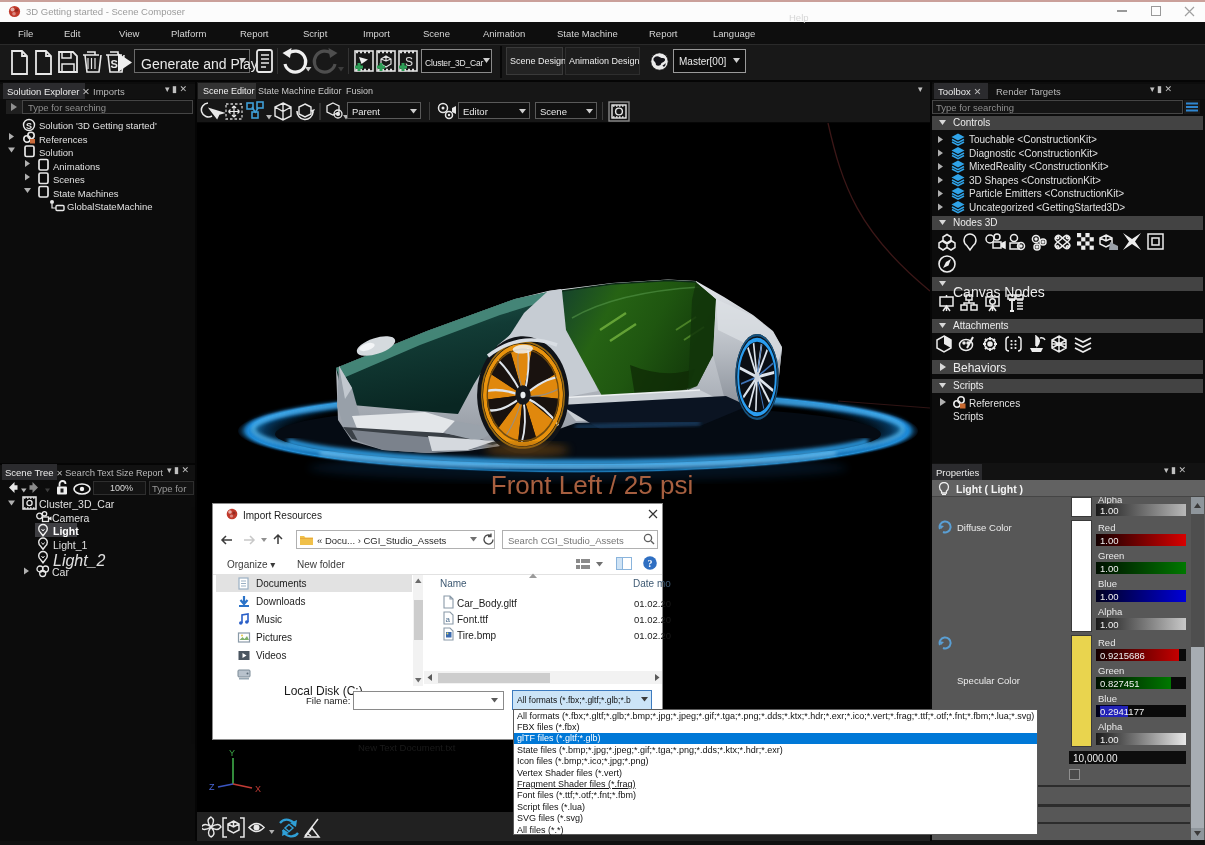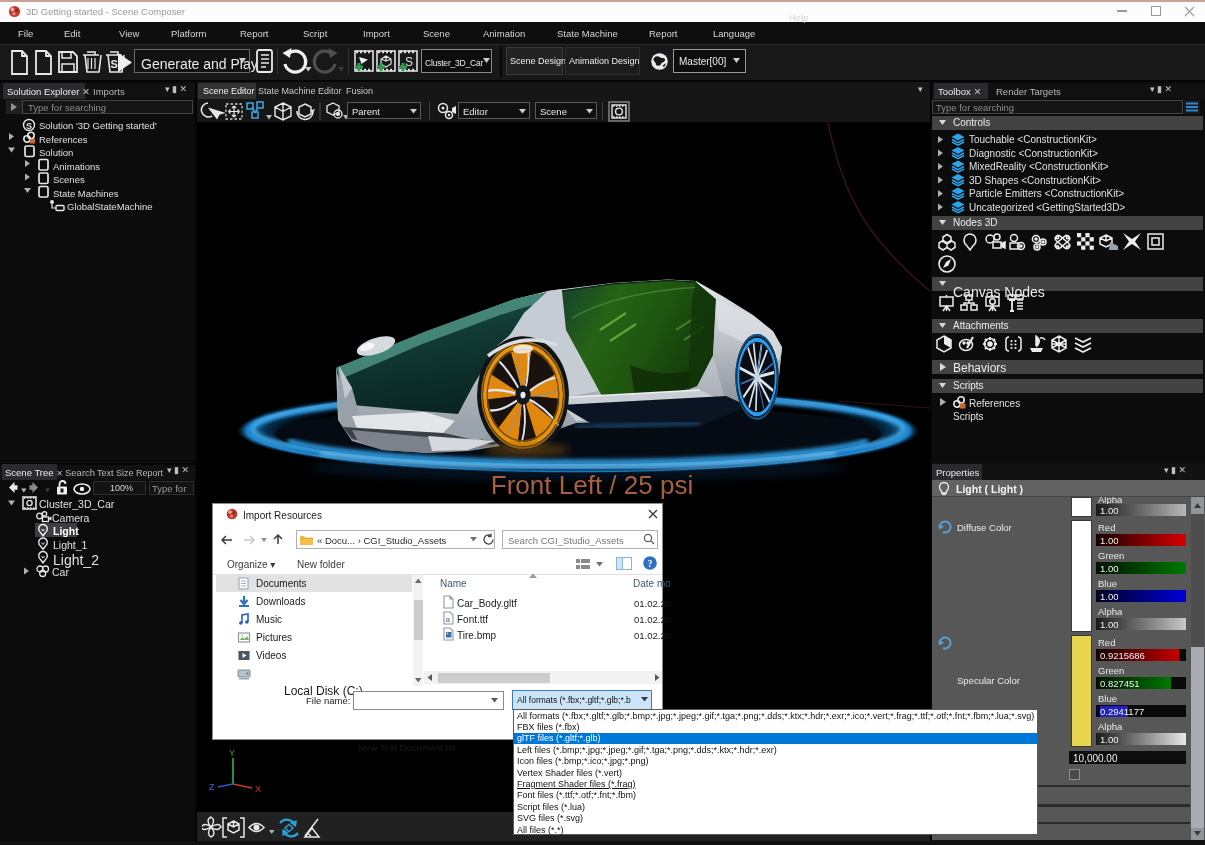--- a/index.html
+++ b/index.html
@@ -248,21 +248,21 @@
   <g transform="translate(36,69)">
    <circle cx="4" cy="4" r="3" fill="none" stroke="#e8e8e8" stroke-width="1.3"></circle>
    <circle cx="9.5" cy="4" r="3" fill="none" stroke="#e8e8e8" stroke-width="1.3"></circle>
    <circle cx="6.7" cy="8.5" r="3" fill="none" stroke="#e8e8e8" stroke-width="1.3"></circle>
   </g>
  </svg>
  <div class="abs txt" style="left:39px;top:498px;font-size:10.5px;color:#e0e0e0;">Cluster_3D_Car</div>
  <div class="abs txt" style="left:52px;top:512px;font-size:10.5px;color:#e0e0e0;">Camera</div>
  <div class="abs txt" style="left:53px;top:525px;font-size:10.5px;color:#fff;font-weight:bold;">Light</div>
  <div class="abs txt" style="left:53px;top:538.5px;font-size:10.5px;color:#e0e0e0;">Light_1</div>
- <div class="abs txt" style="left:53px;top:552px;font-size:14px;color:#e0e0e0;">Light_2</div>
+ <div class="abs txt" style="left:53px;top:552px;font-size:16px;color:#e0e0e0;font-style:italic;">Light_2</div>
  <div class="abs txt" style="left:52px;top:565.5px;font-size:10.5px;color:#e0e0e0;">Car</div>
 </div>
 
 <div class="abs" style="left:197px;top:82px;width:733px;height:763px;background:#000;" id="center"></div>
 <div id="centercontent">
 
  <div class="abs" style="left:197px;top:82px;width:733px;height:17px;background:#161616;"></div>
  <div class="abs" style="left:198px;top:83px;width:58px;height:16px;background:#323232;"></div>
  <div class="abs txt" style="left:203px;top:86px;font-size:9px;color:#f0f0f0;">Scene Editor</div>
  <div class="abs txt" style="left:258px;top:86px;font-size:9px;color:#c8c8c8;">State Machine Editor</div>
@@ -1023,21 +1023,21 @@
         <path d="M0 0 h7 l-3.5 4.5z" fill="#3a3a3a"></path>
       </svg>
 </div>
 
 <div id="droplist">
  <div class="abs" style="left:513px;top:709px;width:525px;height:126px;background:#fff;border:1px solid #5a5a5a;box-sizing:border-box;"></div>
  <div class="abs" style="left:514px;top:732.5px;width:523px;height:11.4px;background:#0078d7;"></div>
  <div class="abs txt" style="left:517px;top:710.5px;font-size:9px;color:#111;">All formats (*.fbx;*.gltf;*.glb;*.bmp;*.jpg;*.jpeg;*.gif;*.tga;*.png;*.dds;*.ktx;*.hdr;*.exr;*.ico;*.vert;*.frag;*.ttf;*.otf;*.fnt;*.fbm;*.lua;*.svg)</div>
  <div class="abs txt" style="left:517px;top:721.9px;font-size:9px;color:#111;">FBX files (*.fbx)</div>
  <div class="abs txt" style="left:517px;top:733.3px;font-size:9px;color:#fff;">glTF files (*.gltf;*.glb)</div>
- <div class="abs txt" style="left:517px;top:744.7px;font-size:9px;color:#111;">Left files (*.bmp;*.jpg;*.jpeg;*.gif;*.tga;*.png;*.dds;*.ktx;*.hdr;*.exr)</div>
+ <div class="abs txt" style="left:517px;top:744.7px;font-size:9px;color:#111;">State files (*.bmp;*.jpg;*.jpeg;*.gif;*.tga;*.png;*.dds;*.ktx;*.hdr;*.exr)</div>
  <div class="abs txt" style="left:517px;top:756.1px;font-size:9px;color:#111;">Icon files (*.bmp;*.ico;*.jpg;*.png)</div>
  <div class="abs txt" style="left:517px;top:767.5px;font-size:9px;color:#111;">Vertex Shader files (*.vert)</div>
  <div class="abs txt" style="left:517px;top:778.9px;font-size:9px;color:#111;text-decoration:underline;">Fragment Shader files (*.frag)</div>
  <div class="abs txt" style="left:517px;top:790.3px;font-size:9px;color:#111;">Font files (*.ttf;*.otf;*.fnt;*.fbm)</div>
  <div class="abs txt" style="left:517px;top:801.7px;font-size:9px;color:#111;">Script files (*.lua)</div>
  <div class="abs txt" style="left:517px;top:813.1px;font-size:9px;color:#111;">SVG files (*.svg)</div>
  <div class="abs txt" style="left:517px;top:824.5px;font-size:9px;color:#111;">All files (*.*)</div>
 </div>
 
 <div class="abs" style="left:0;top:841px;width:1205px;height:4px;background:#101010;"></div>

